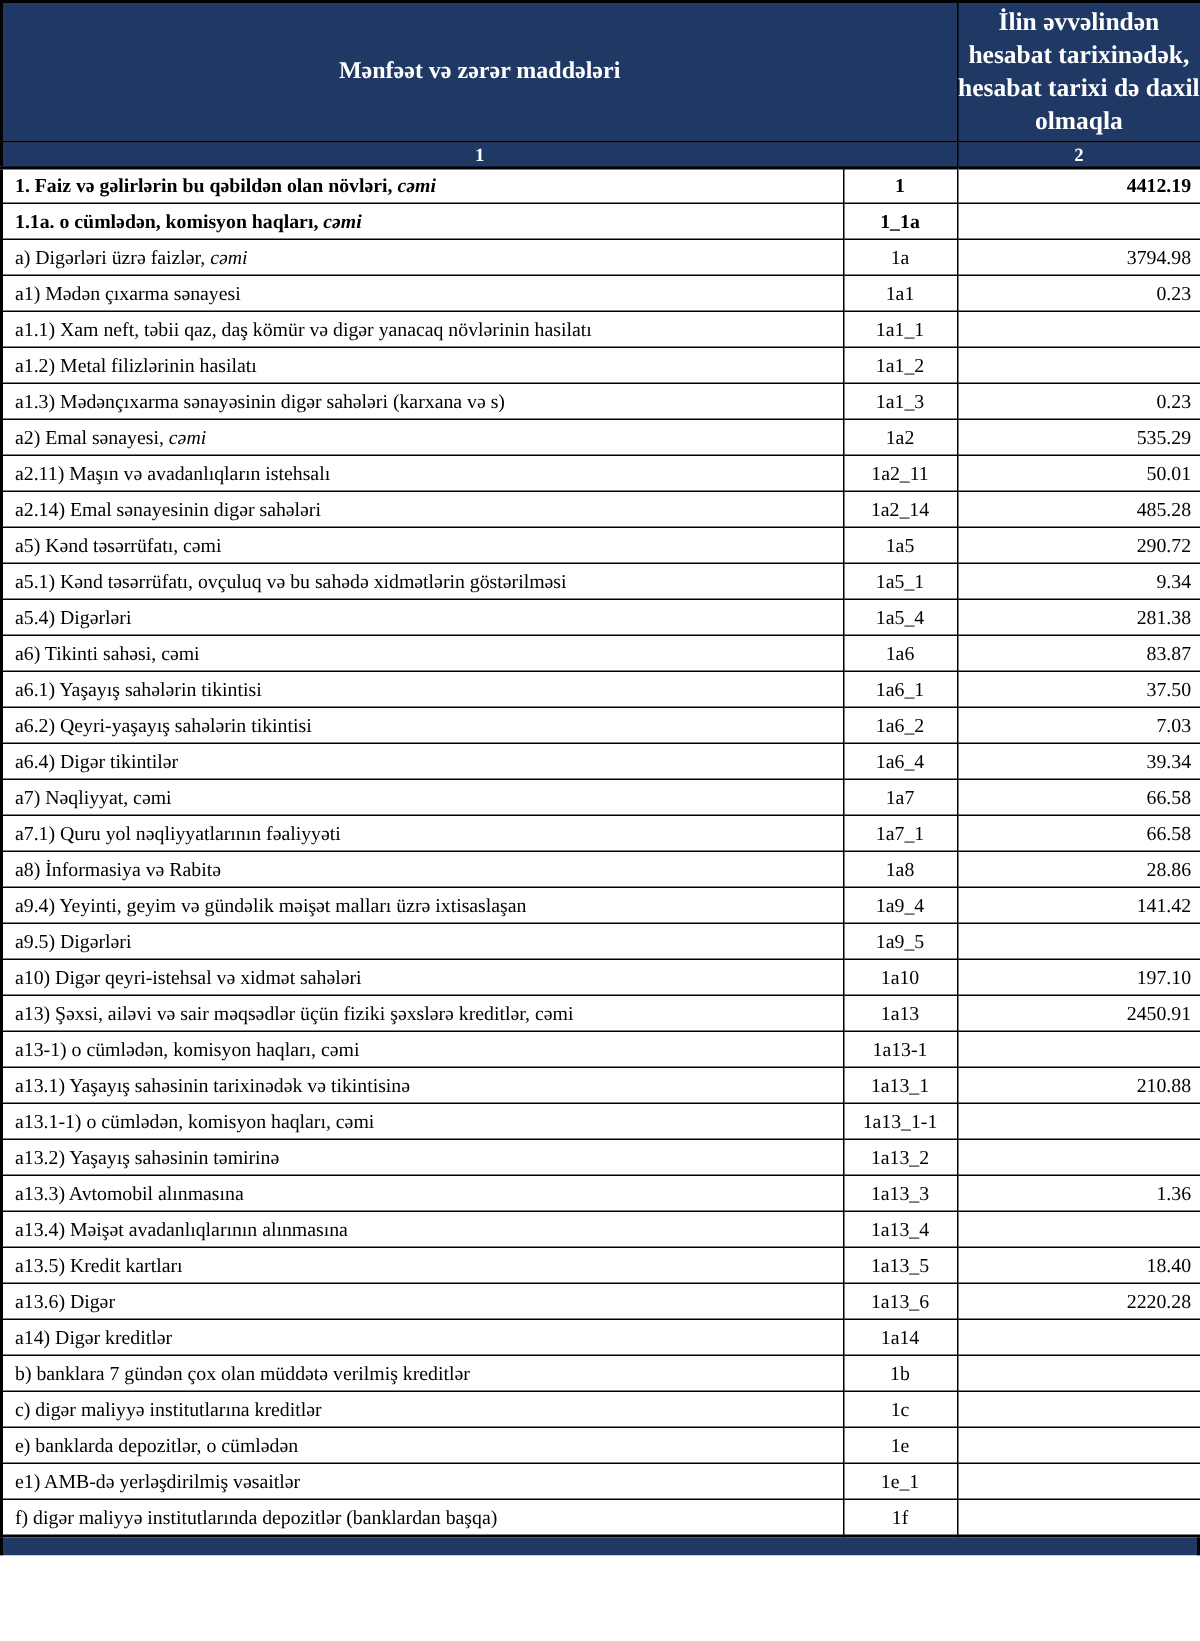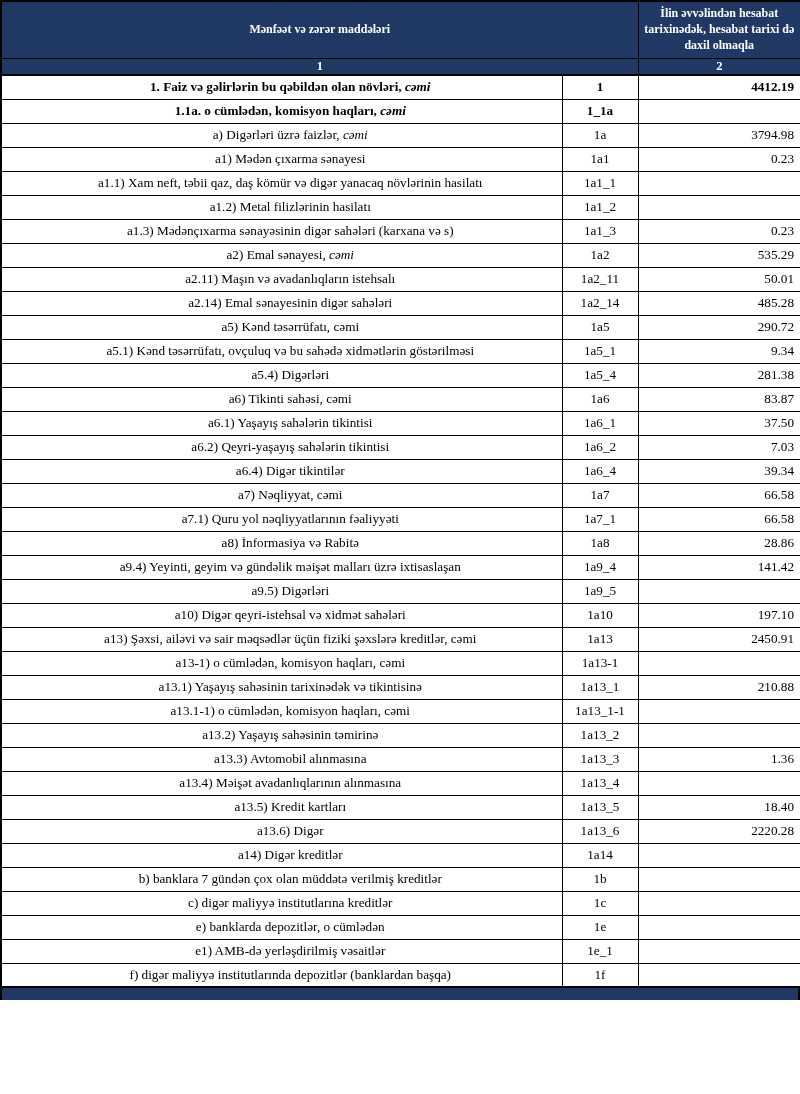--- a/index.html
+++ b/index.html
@@ -20,36 +20,36 @@
   col.c3 { width: 163px; }
 
   thead th {
     background: #1F3864;
     color: #fff;
     font-weight: bold;
     border: 1px solid #000;
     vertical-align: middle;
     text-align: center;
   }
-  th.h-items { font-size: 12px; height: 57px; padding: 2px 6px; }
-  th.h-value { font-size: 12px; height: 57px; padding: 2px 0; line-height: 1.3; }
+  th.h-items { font-size: 16px; height: 57px; padding: 2px 6px; }
+  th.h-value { font-size: 17px; height: 57px; padding: 2px 0; line-height: 1.3; }
   tr.hdr-num th {
     height: 17px;
     font-size: 12.5px;
     padding: 0;
     border-bottom: 2px solid #000;
   }
 
   tbody td {
     border: 1px solid #000;
     height: 24px;
     vertical-align: middle;
     font-size: 13.2px;
   }
-  td.c-label { padding: 1px 6px 1px 23px; text-align: center; }
+  td.c-label { padding: 1px 6px 1px 8px; text-align: left; }
   td.c-code  { text-align: center; padding: 1px 2px; }
   td.c-value { text-align: right; padding: 1px 6px 1px 3px; }
 
   tr.bold td { font-weight: bold; }
   td.c-label em { font-style: italic; }
 
   .lvl0 { padding-left: 6px;  }
   .lvl1 { padding-left: 21px; }
   .lvl2 { padding-left: 36px; }
   .lvl3 { padding-left: 52px; }

